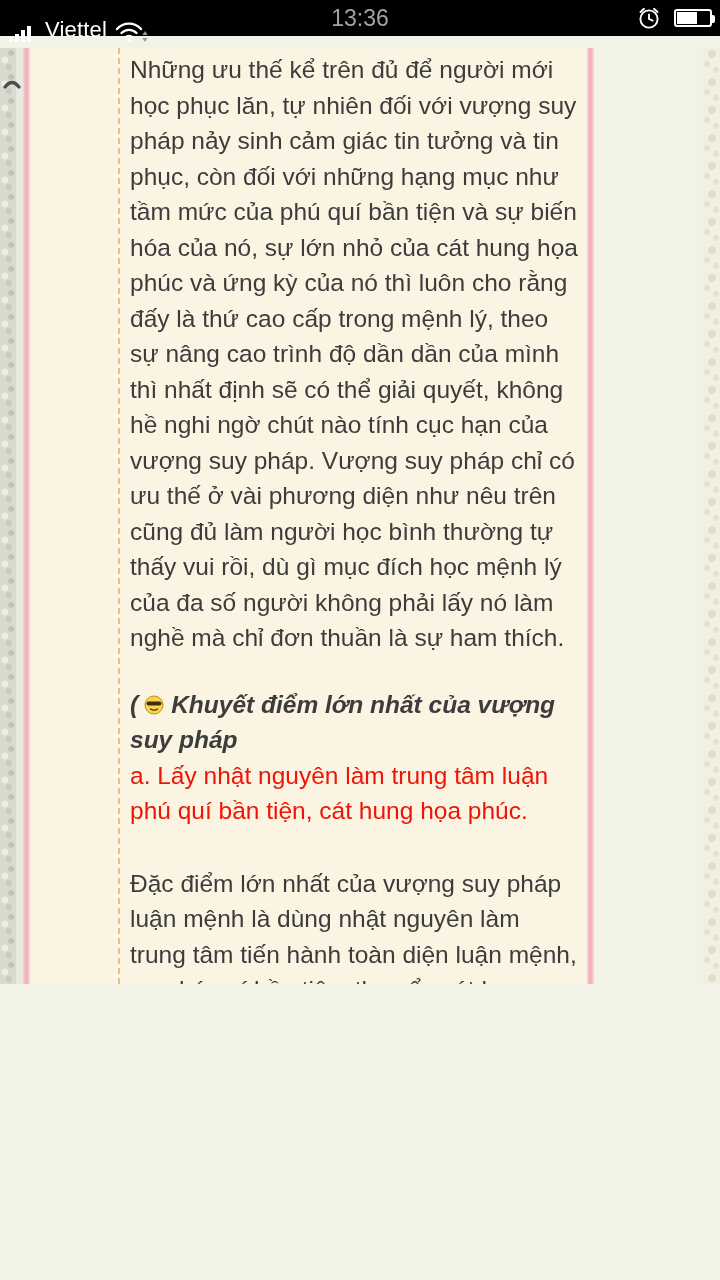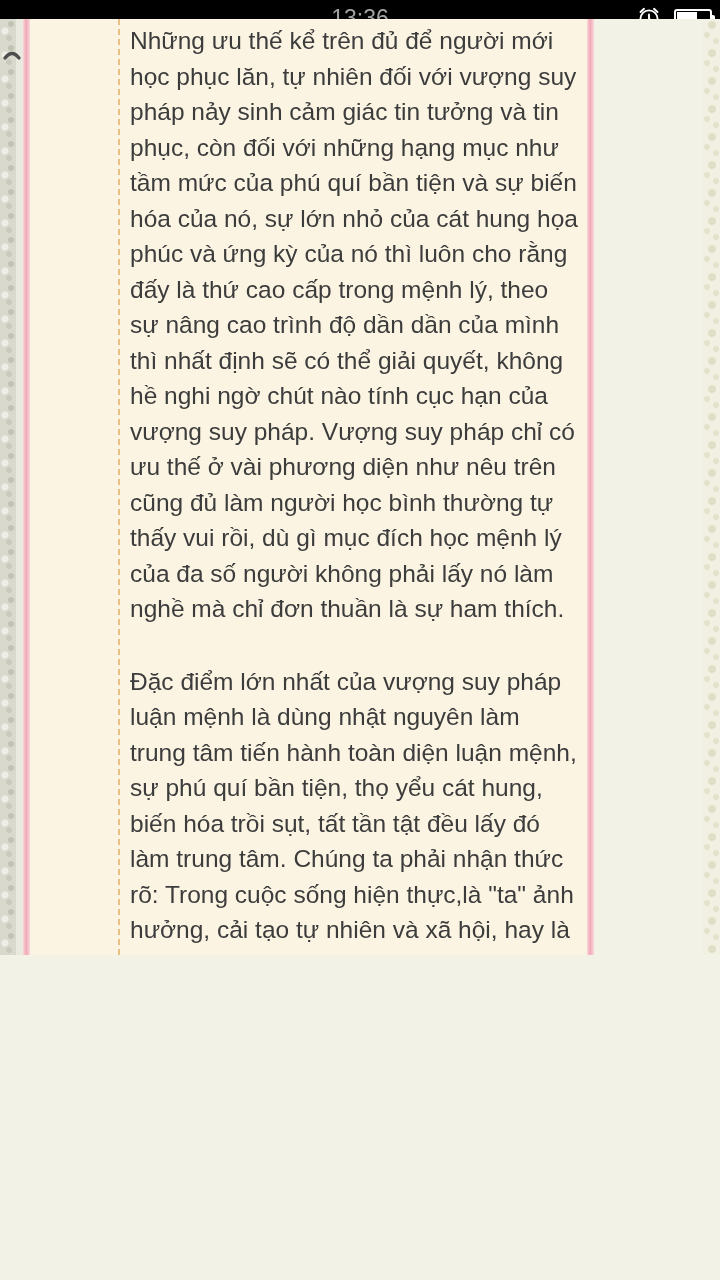--- a/index.html
+++ b/index.html
@@ -10,21 +10,21 @@
   .status-bar{position:absolute;top:0;left:0;width:720px;height:36px;background:#000;color:#fff;}
   .sb-left{position:absolute;left:8px;top:0;height:43px;display:flex;align-items:flex-end;gap:7px;}
   .carrier{font-size:22px;color:#fff;letter-spacing:0.2px;}
   .sb-time{position:absolute;left:0;right:0;top:0;height:36px;text-align:center;font-size:23px;line-height:36px;color:#a3a3a3;}
   .sb-right{position:absolute;right:8px;top:0;height:36px;display:flex;align-items:center;gap:12px;}
   .battery{position:relative;width:38px;height:18px;border:2px solid #fff;border-radius:3px;box-sizing:border-box;}
   .battery .fill{position:absolute;left:1px;top:1px;bottom:1px;width:60%;background:#fff;}
   .battery .tip{position:absolute;right:-5px;top:4px;width:3px;height:8px;background:#fff;border-radius:0 2px 2px 0;}
 
   
-  .page{position:absolute;top:19px;left:0;width:720px;height:936px;overflow:hidden;background:#bef264;}
+  .page{position:absolute;top:48px;left:0;width:720px;height:936px;overflow:hidden;background:#bef264;}
 
   .strip-left-pattern{position:absolute;left:0;top:0;width:16px;height:100%;
     background-color:#d9dacd;
     background-image:
       radial-gradient(circle at 11px 5px, rgba(190,193,176,.9) 2.5px, transparent 3.5px),
       radial-gradient(circle at 5px 12px, rgba(238,239,231,.95) 3px, transparent 4px),
       radial-gradient(circle at 9px 19px, rgba(198,200,184,.85) 2.5px, transparent 3.5px);
     background-size:16px 24px;}
   .strip-left-gray{position:absolute;left:16px;top:0;width:7px;height:100%;background:#e9e9e0;}
   .pink-stripe{position:absolute;top:0;width:7px;height:100%;
@@ -110,20 +110,28 @@
     <div class="right-plain"></div>
     <div class="strip-right-pattern"></div>
     <div class="quote-dash"></div>
 
     <svg class="handle-chevron" viewBox="0 0 20 16">
       <path d="M3 12 Q10 3 17 12" stroke="#4d4d4d" stroke-width="3.4" fill="none" stroke-linecap="round"></path>
     </svg>
 
     <div class="article">
       <p>Những ưu thế kể trên đủ để người mới học phục lăn, tự nhiên đối với vượng suy pháp nảy sinh cảm giác tin tưởng và tin phục, còn đối với những hạng mục như tầm mức của phú quí bần tiện và sự biến hóa của nó, sự lớn nhỏ của cát hung họa phúc và ứng kỳ của nó thì luôn cho rằng đấy là thứ cao cấp trong mệnh lý, theo sự nâng cao trình độ dần dần của mình thì nhất định sẽ có thể giải quyết, không hề nghi ngờ chút nào tính cục hạn của vượng suy pháp. Vượng suy pháp chỉ có ưu thế ở vài phương diện như nêu trên cũng đủ làm người học bình thường tự thấy vui rồi, dù gì mục đích học mệnh lý của đa số người không phải lấy nó làm nghề mà chỉ đơn thuần là sự ham thích.</p>
+      <p class="heading">
+        <span class="paren">(</span><svg class="emoticon" width="20" height="20" viewBox="0 0 20 20">
+          <circle cx="10" cy="10" r="9" fill="#fbd44a" stroke="#b98e1f" stroke-width="1"></circle>
+          <rect x="2.5" y="6.5" width="15" height="4" rx="2" fill="#3a2f14"></rect>
+          <path d="M6.5 14 Q10 16.2 13.5 14" stroke="#3a2f14" stroke-width="1.4" fill="none" stroke-linecap="round"></path>
+        </svg><span>Khuyết điểm lớn nhất của vượng suy pháp</span>
+      </p>
+      <p class="red-note">a. Lấy nhật nguyên làm trung tâm luận phú quí bần tiện, cát hung họa phúc.</p>
       <p class="para-2">Đặc điểm lớn nhất của vượng suy pháp luận mệnh là dùng nhật nguyên làm trung tâm tiến hành toàn diện luận mệnh, sự phú quí bần tiện, thọ yểu cát hung, biến hóa trồi sụt, tất tần tật đều lấy đó làm trung tâm. Chúng ta phải nhận thức rõ: Trong cuộc sống hiện thực,là "ta" ảnh hưởng, cải tạo tự nhiên và xã hội, hay là "ta" bị tự nhiên và xã hội ảnh hưởng, cải tạo. Nói đơn giản một chút, trong cuộc sống thực tế, "ta" là trung tâm của xã hội hay là xã hội là trung tâm của "ta". Lý lẽ rõ là: Con người cực nhỏ bé trong thế giới tự nhiên, con người là một bộ phận nhỏ trong xã hội. Chúng ta thường bị tự nhiên xoay chuyển, thường bị trào lưu xã hội dắt mũi. Chúng ta</p>
     </div>
 
     <div class="ime-badge">
       <span>bộ gõ</span>
     </div>
 
     <div class="back-to-top">
       <div class="tri"></div>
     </div>

